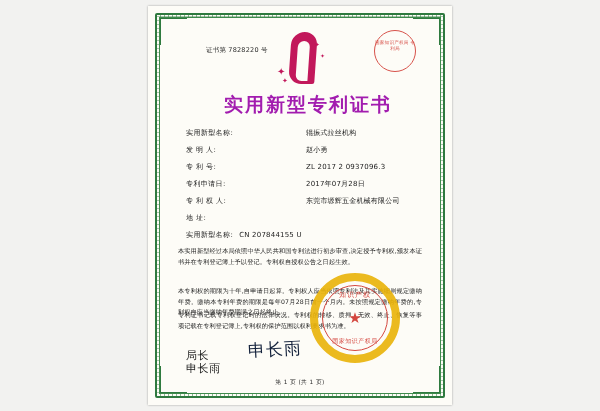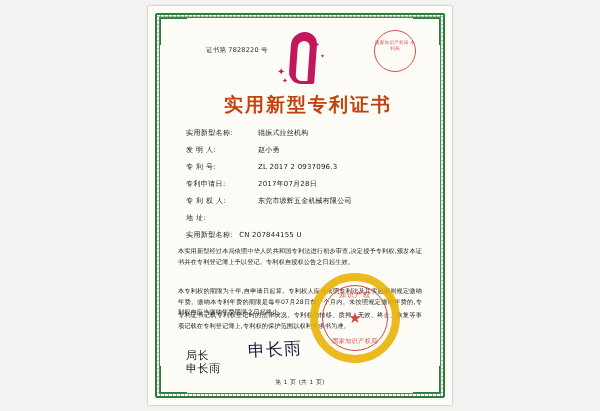--- a/index.html
+++ b/index.html
@@ -132,37 +132,38 @@
 
   .title {
     position: absolute;
     left: 16px; right: 0;
     top: 86px;
     text-align: center;
     font-family: "DejaVu Sans", sans-serif;
     font-size: 19px;
     font-weight: bold;
     letter-spacing: 2px;
-    color: #c2410c;
+    color: #a21caf;
   }
 
   
   .fields {
     position: absolute;
     left: 38px;
     top: 120px;
     width: 228px;
     font-size: 7px;
     line-height: 14px;
     color: #1b1b1b;
   }
   .row {
     display: flex;
     align-items: flex-start;
     margin-bottom: 3px;
+    gap: 48px;
   }
   .lbl {
     flex: 0 0 auto;
     white-space: nowrap;
     letter-spacing: .4px;
   }
   .lbl.w1 { width: 72px; }
   .val {
     flex: 1 1 auto;
     letter-spacing: .2px;

